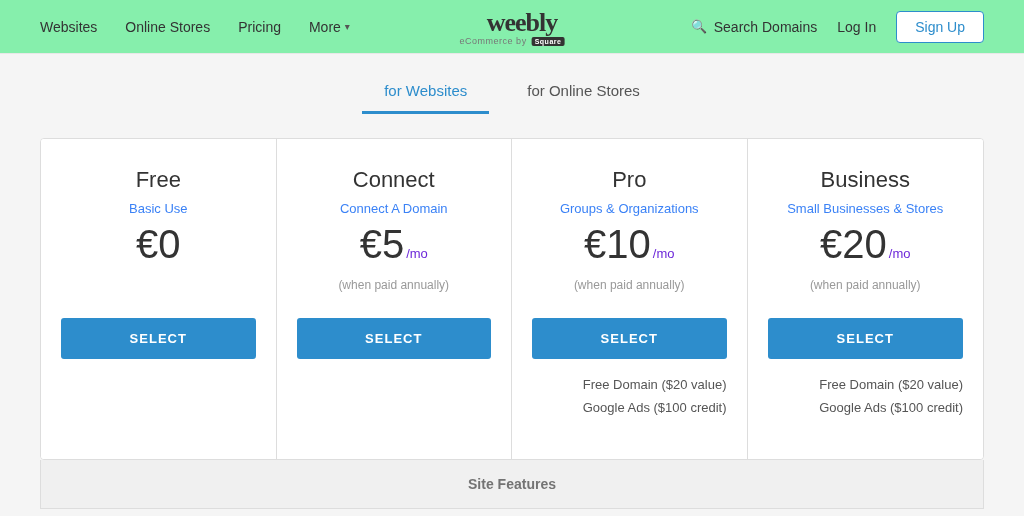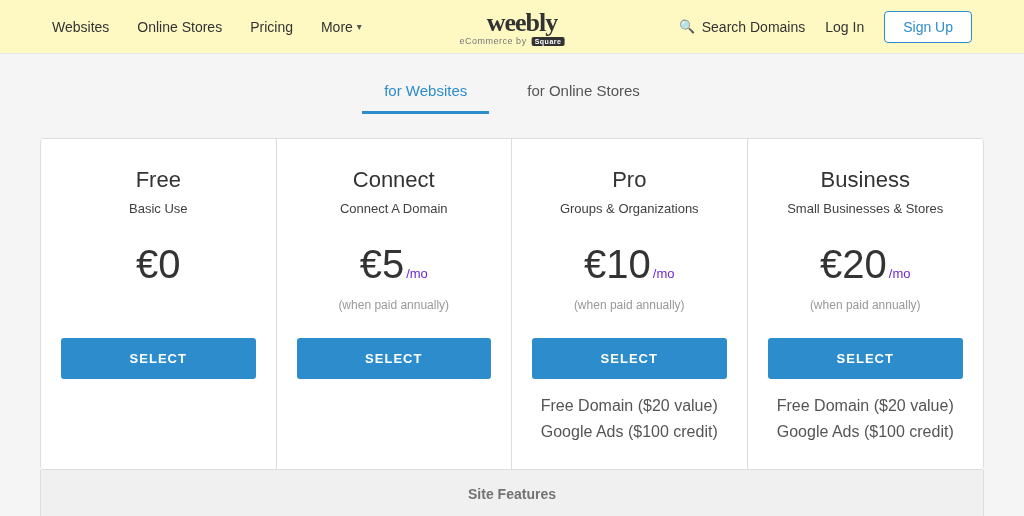--- a/index.html
+++ b/index.html
@@ -1,25 +1,25 @@
 <!DOCTYPE html>
 <html><head>
   <meta charset="utf-8">
   <style>
     * { box-sizing: border-box; margin: 0; padding: 0; }
     body { font-family: -apple-system, BlinkMacSystemFont, 'Segoe UI', Helvetica, Arial, sans-serif; background: #f5f5f5; color: #333; font-size: 14px; }
 
     
     .header {
-      background: #fef9c3;
+      background: #86efac;
       border-bottom: 1px solid #e8e8e8;
       display: flex;
       align-items: center;
       justify-content: space-between;
-      padding: 0 52px;
+      padding: 0 40px;
       height: 54px;
     }
     .header-left { display: flex; align-items: center; gap: 28px; }
     .nav-link { color: #333; text-decoration: none; font-size: 14px; cursor: pointer; }
     .nav-more { display: flex; align-items: center; gap: 4px; }
     .nav-more .chevron { font-size: 10px; color: #555; }
 
     .logo-center { position: absolute; left: 50%; transform: translateX(-50%); display: flex; flex-direction: column; align-items: center; }
     .logo-wordmark { font-size: 26px; font-weight: 700; color: #333; letter-spacing: -1px; font-family: Georgia, serif; margin-left: 20px; }
     .logo-sub { font-size: 9px; color: #777; letter-spacing: 0.5px; margin-top: -2px; }
@@ -33,36 +33,36 @@
 
     
     .tabs-container { background: #f5f5f5; display: flex; justify-content: center; padding: 18px 0 0 0; gap: 16px; }
     .tab { padding: 10px 22px 12px; font-size: 15px; cursor: pointer; color: #555; text-decoration: none; border-bottom: 3px solid transparent; }
     .tab.active { color: #2d8dcc; border-bottom: 3px solid #2d8dcc; font-weight: 500; }
 
     
     .pricing-section { background: #f5f5f5; padding: 24px 40px 0; }
     .pricing-grid { display: grid; grid-template-columns: repeat(4, 1fr); border: 1px solid #ddd; background: #fff; border-radius: 4px; overflow: hidden; }
 
-    .plan-card { background: #fff; padding: 28px 20px 24px; border-right: 1px solid #ddd; display: flex; flex-direction: column; align-items: center; }
+    .plan-card { background: #fff; padding: 28px 20px 40px; border-right: 1px solid #ddd; display: flex; flex-direction: column; align-items: center; }
     .plan-card:last-child { border-right: none; }
 
     .plan-name { font-size: 22px; font-weight: 400; color: #333; margin-bottom: 8px; text-align: center; }
-    .plan-tagline { font-size: 13px; color: #404040; text-align: center; margin-bottom: 21px; min-height: 20px; }
+    .plan-tagline { font-size: 13px; color: #3b82f6; text-align: center; margin-bottom: 1px; min-height: 20px; }
 
     .plan-price-block { display: flex; align-items: baseline; margin-bottom: 4px; min-height: 52px; }
     .plan-price-main { font-size: 40px; font-weight: 300; color: #333; }
     .plan-price-period { font-size: 13px; color: #6d28d9; margin-left: 2px; }
 
     .plan-billing-note { font-size: 12px; color: #999; text-align: right; margin-bottom: 22px; min-height: 18px; }
 
     .select-btn { background: #2d8dcc; color: #fff; border: none; padding: 13px 0; width: 100%; border-radius: 3px; font-size: 13px; font-weight: 700; letter-spacing: 1px; cursor: pointer; text-transform: uppercase; }
 
     .plan-perks { margin-top: 14px; width: 100%; }
-    .plan-perk { font-size: 16px; color: #555; text-align: center; padding: 4px 0; }
+    .plan-perk { font-size: 13px; color: #555; text-align: right; padding: 4px 0; }
 
     
     .site-features-row { background: #f0f0f0; border: 1px solid #ddd; border-top: none; padding: 16px; text-align: center; }
     .site-features-label { font-size: 14px; font-weight: 600; color: #737373; }
 
     .header { position: relative; }
   </style>
 </head>
 <body>
 

